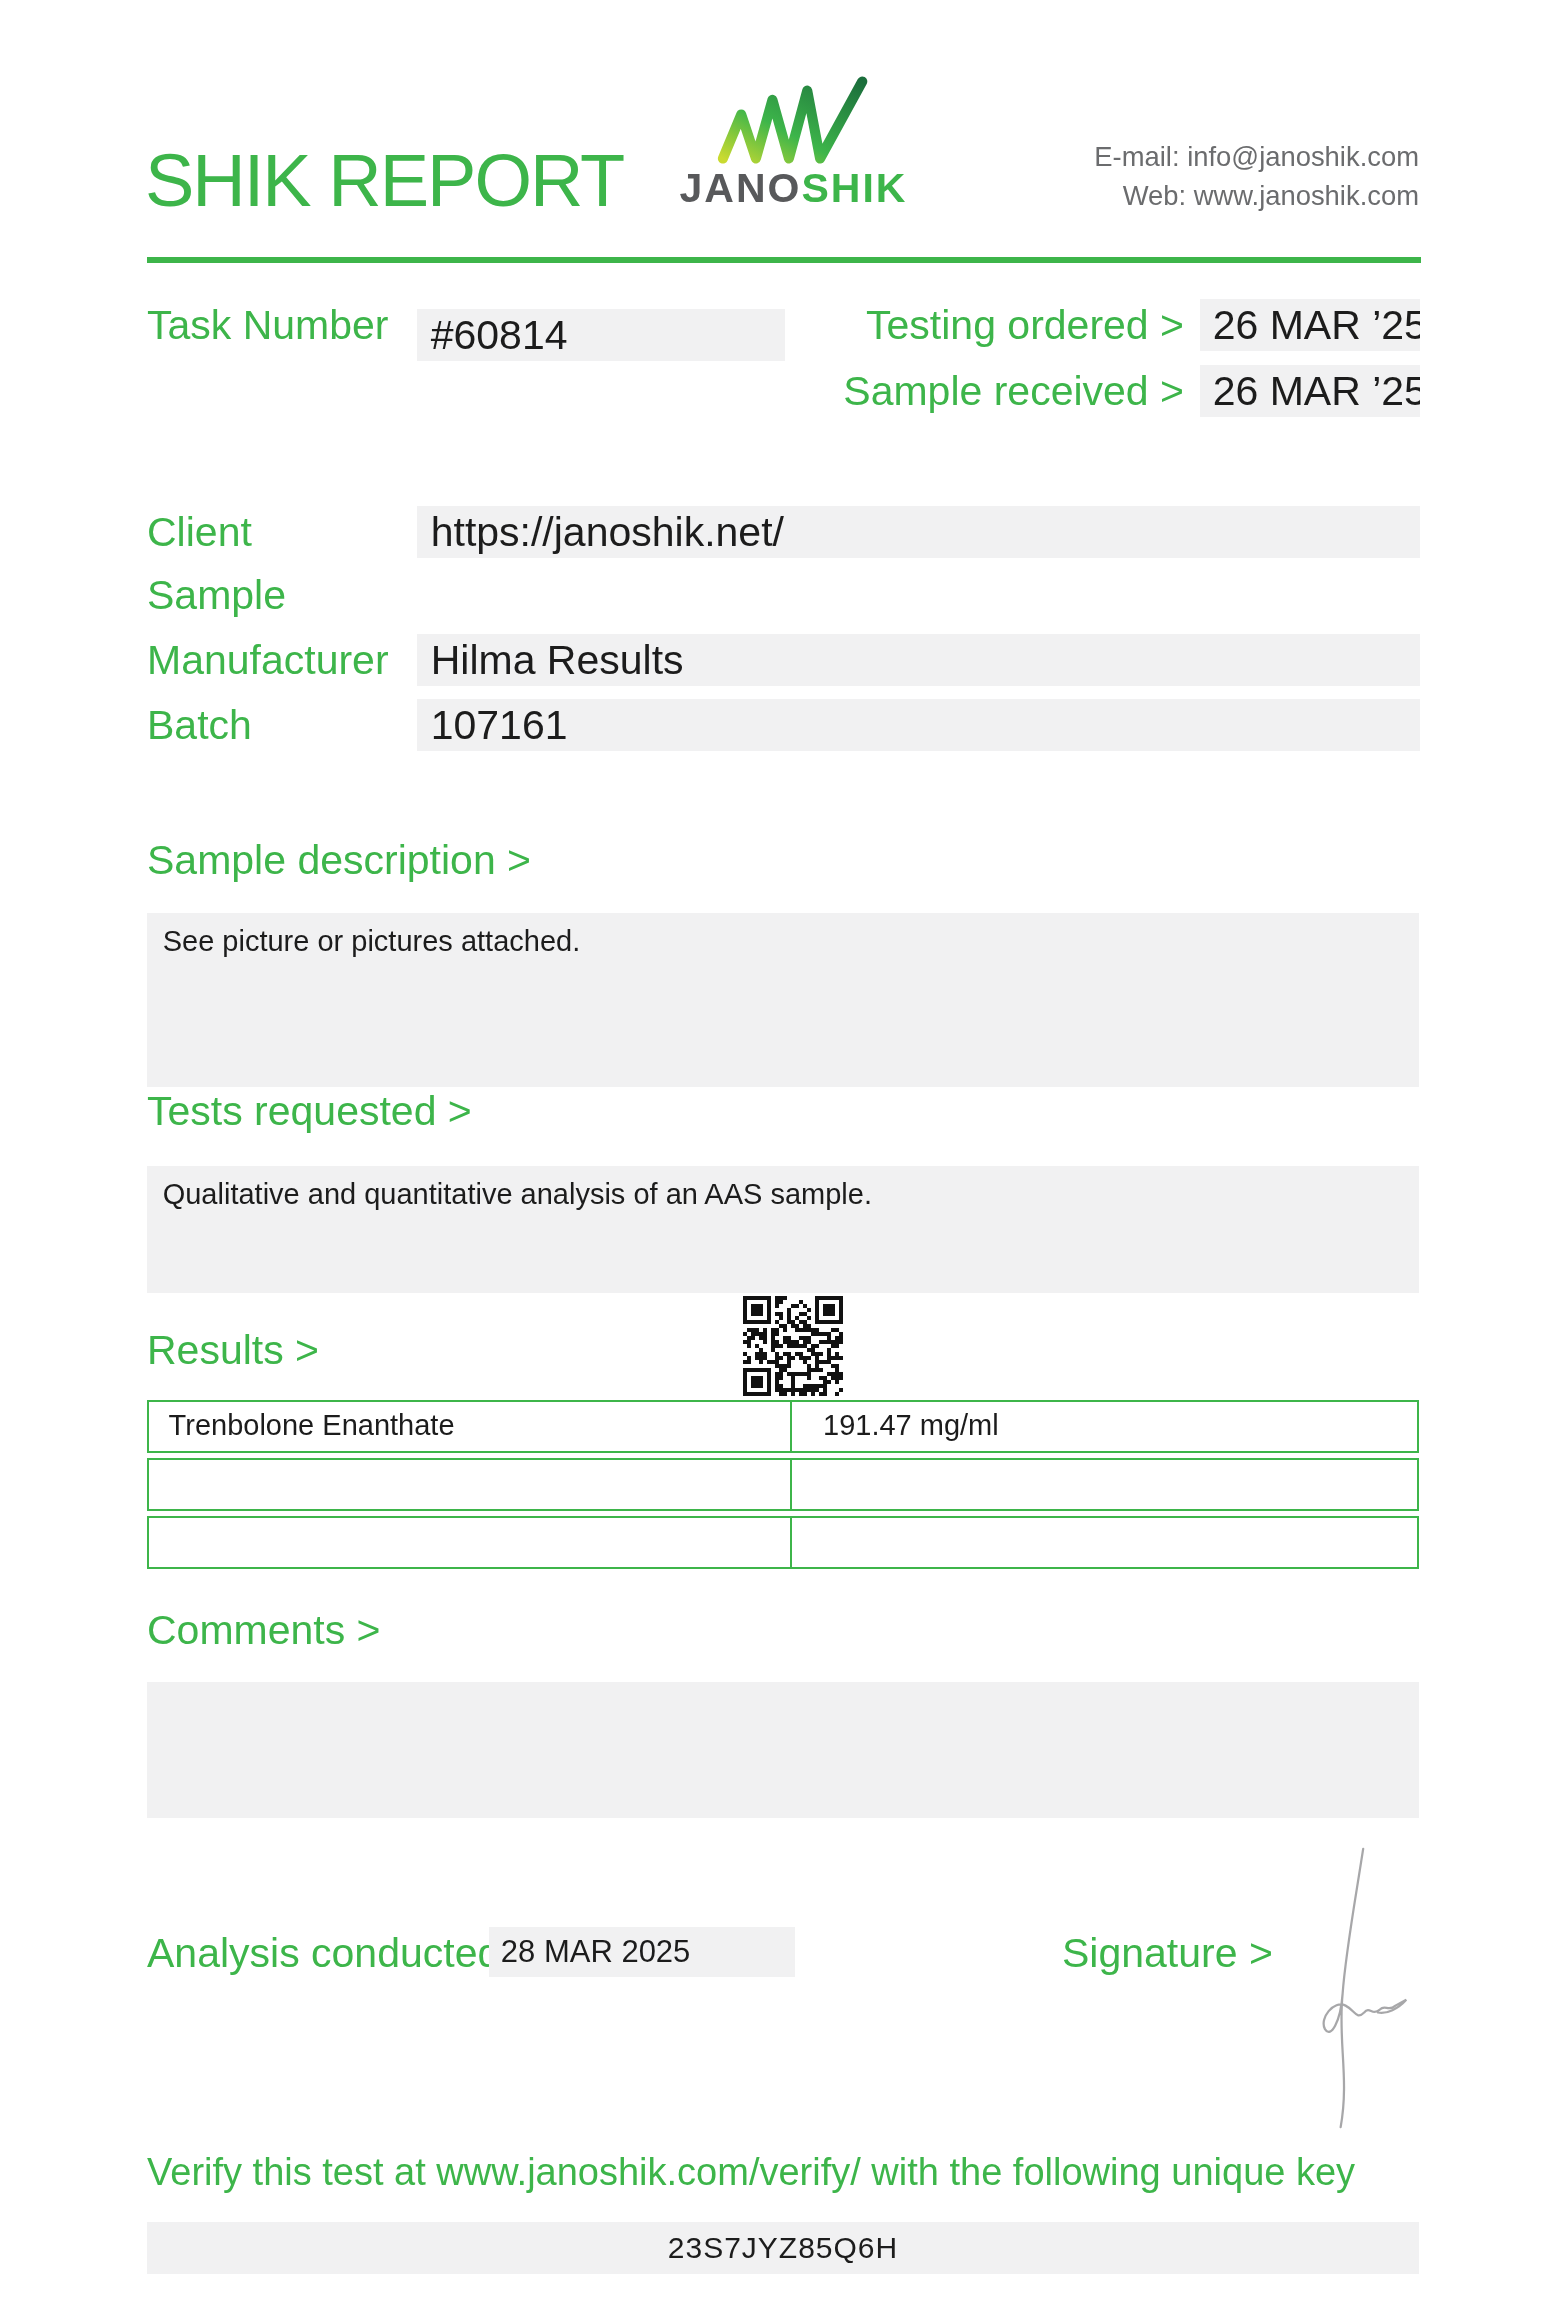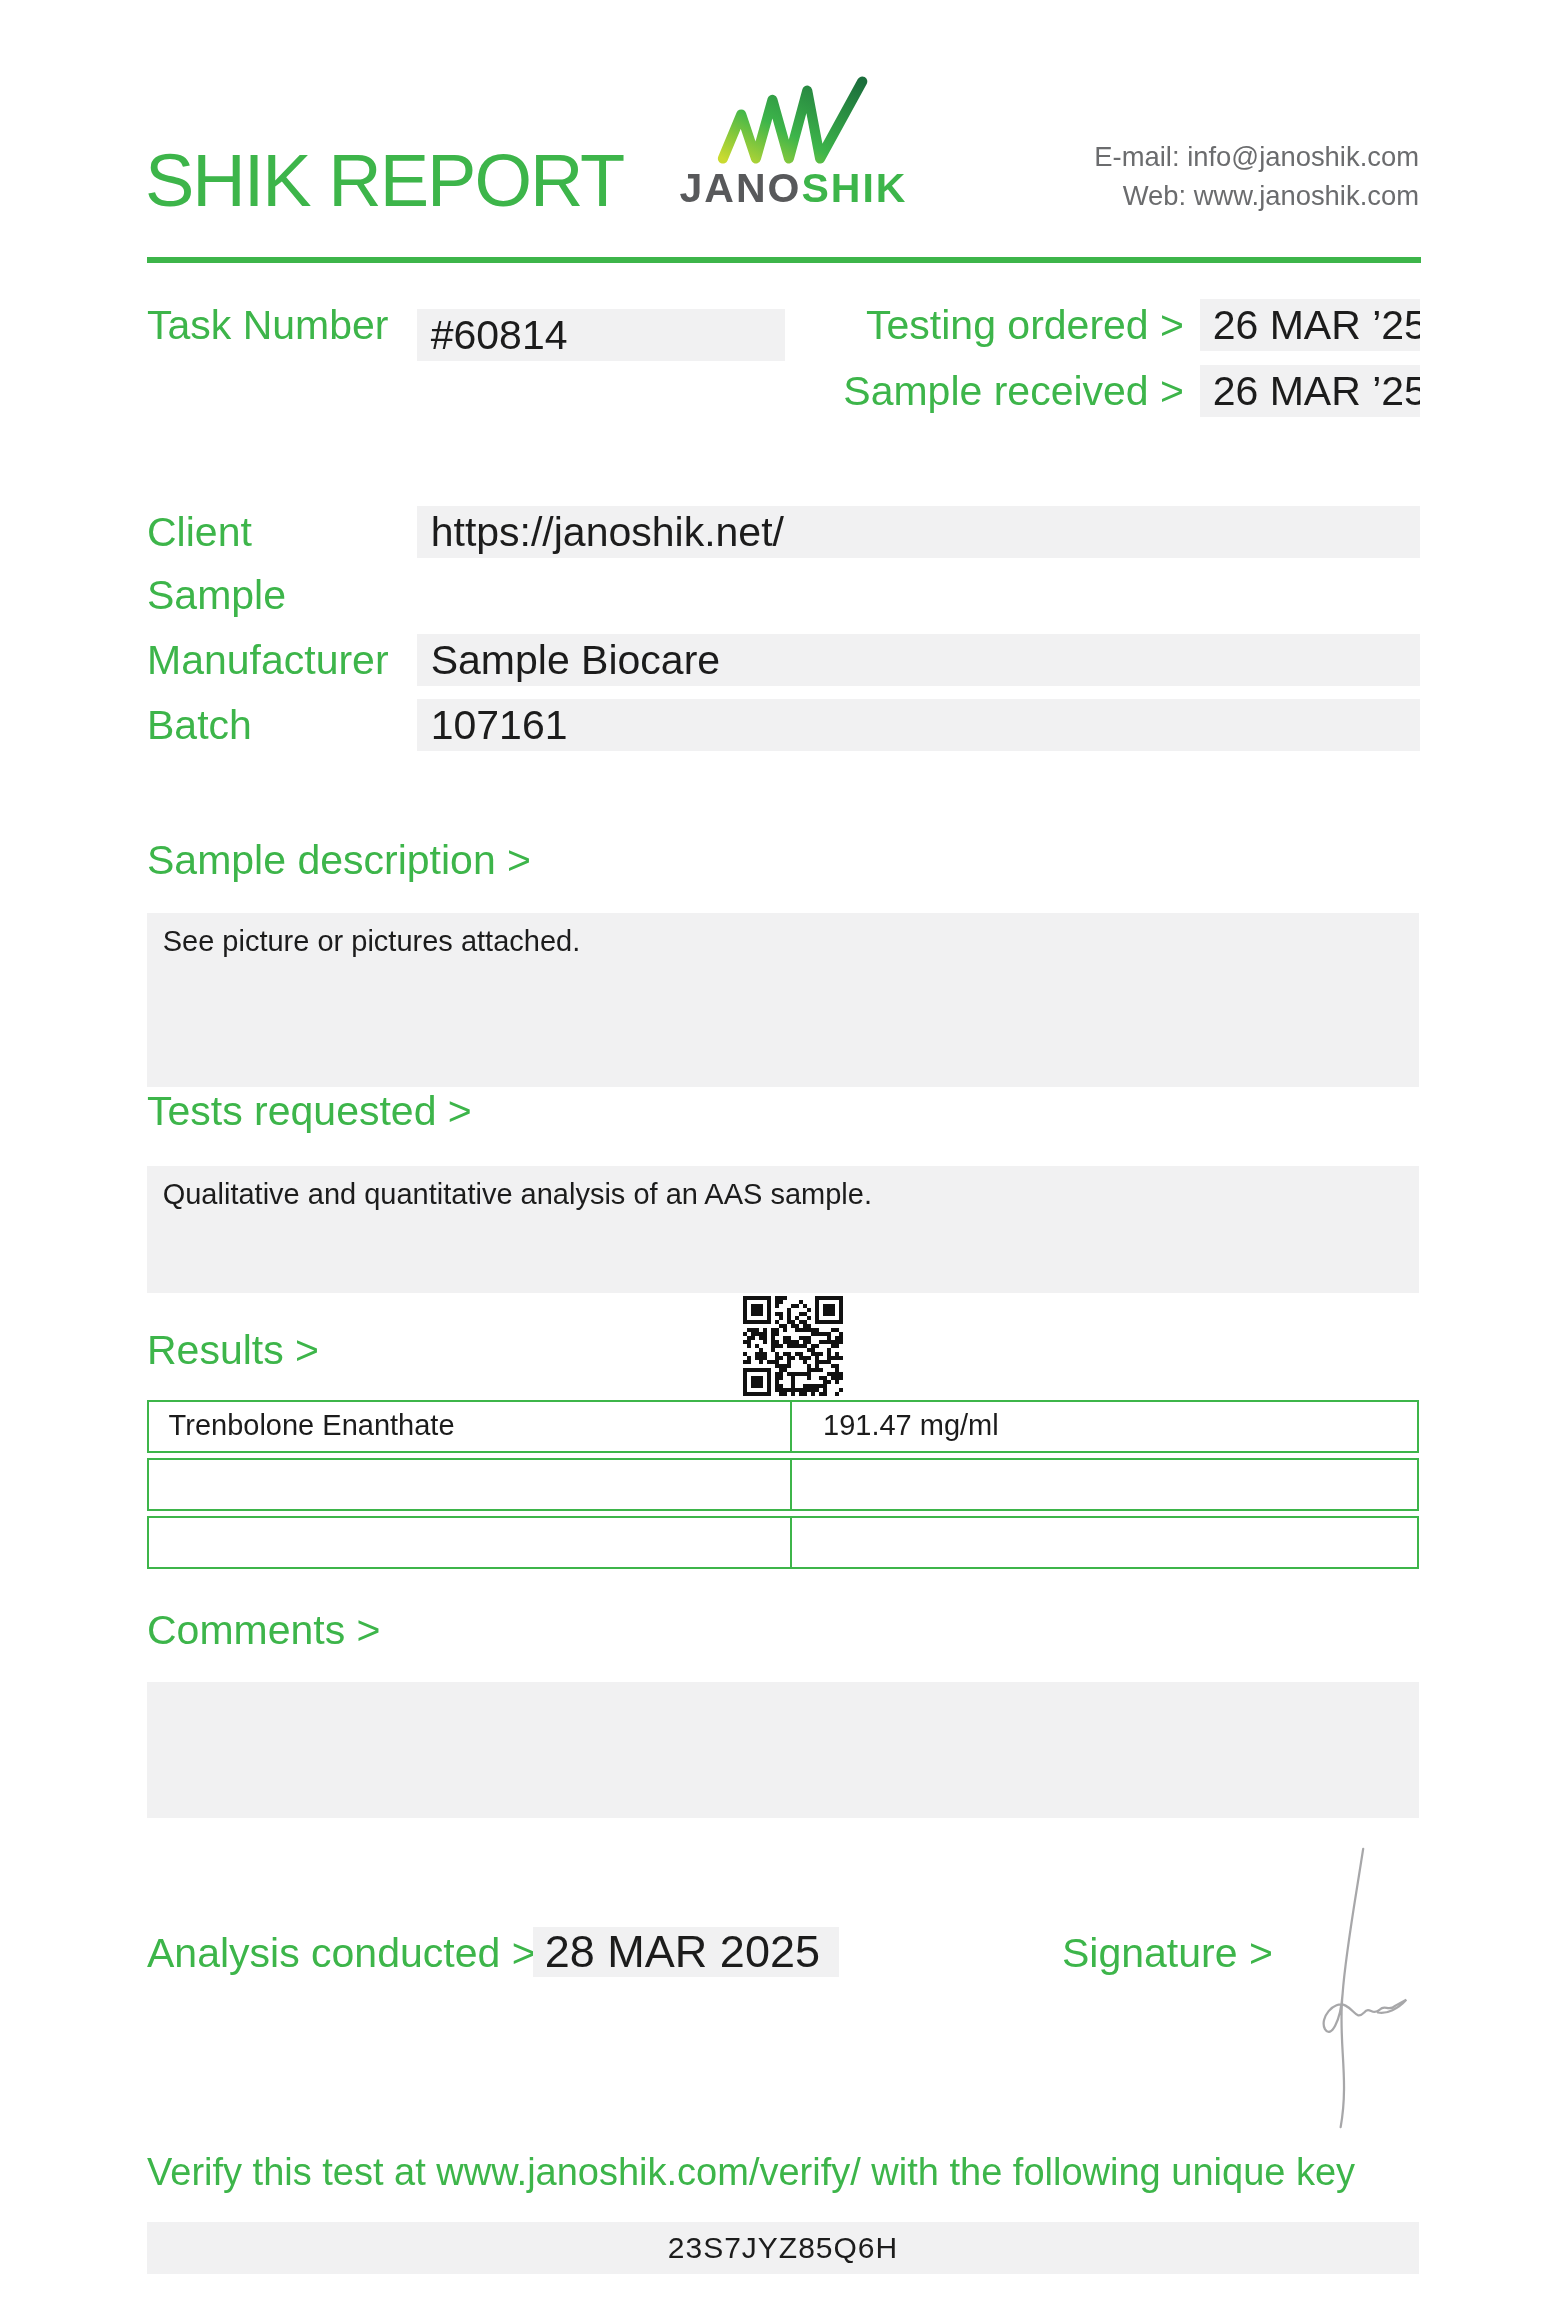--- a/index.html
+++ b/index.html
@@ -45,21 +45,21 @@
 
   
   .rtable{left:147px;top:1400px;width:1272px;}
   .rrow{display:flex;height:53px;border:2.9px solid var(--accent-green);background:#fff;margin-bottom:4.9px;}
   .rcell{font-size:29px;line-height:47px;color:var(--text-dark);white-space:nowrap;overflow:hidden;}
   .rcell.c1{width:643px;border-right:2.9px solid var(--accent-green);padding-left:19.6px;}
   .rcell.c2{flex:1;padding-left:31px;}
 
   
   .analysis-label{left:147px;top:1927px;}
-  .analysis-box{left:489px;top:1927px;width:306px;height:50px;font-size:45px;line-height:50px;padding-left:11.8px;margin-left:44px;}
+  .analysis-box{left:489px;top:1927px;width:306px;height:50px;font-size:31px;line-height:50px;padding-left:11.8px;}
   .signature-label{left:1062px;top:1927px;}
   .signature{left:1269px;top:1845px;}
   .verify-text{left:147px;top:2150px;width:1272px;font-size:38px;line-height:45px;color:var(--accent-green);white-space:nowrap;}
   .key-box{left:147px;top:2222px;width:1272px;height:52px;background:var(--box-gray);color:var(--text-dark);
            font-size:30px;line-height:52px;text-align:center;letter-spacing:1px;}
 </style>
 </head>
 <body>
 
 <div class="page">
@@ -95,21 +95,21 @@
 
   <div class="abs label received-label">Sample received &gt;</div>
   <div class="abs valuebox received-box">26 MAR ’25</div>
 
   <div class="abs label info-label" style="top:506px">Client</div>
   <div class="abs valuebox info-box" style="top:506px">https://janoshik.net/</div>
 
   <div class="abs label info-label" style="top:569px">Sample</div>
 
   <div class="abs label info-label" style="top:634px">Manufacturer</div>
-  <div class="abs valuebox info-box" style="top:634px">Sample Biocare</div>
+  <div class="abs valuebox info-box" style="top:634px">Hilma Results</div>
 
   <div class="abs label info-label" style="top:699px">Batch</div>
   <div class="abs valuebox info-box" style="top:699px">107161</div>
 
   <div class="abs section-head" style="top:839px">Sample description &gt;</div>
   <div class="abs graybox" style="top:913px;height:174px">
     <span>See picture or pictures attached.</span>
   </div>
 
   <div class="abs section-head" style="top:1090px">Tests requested &gt;</div>

